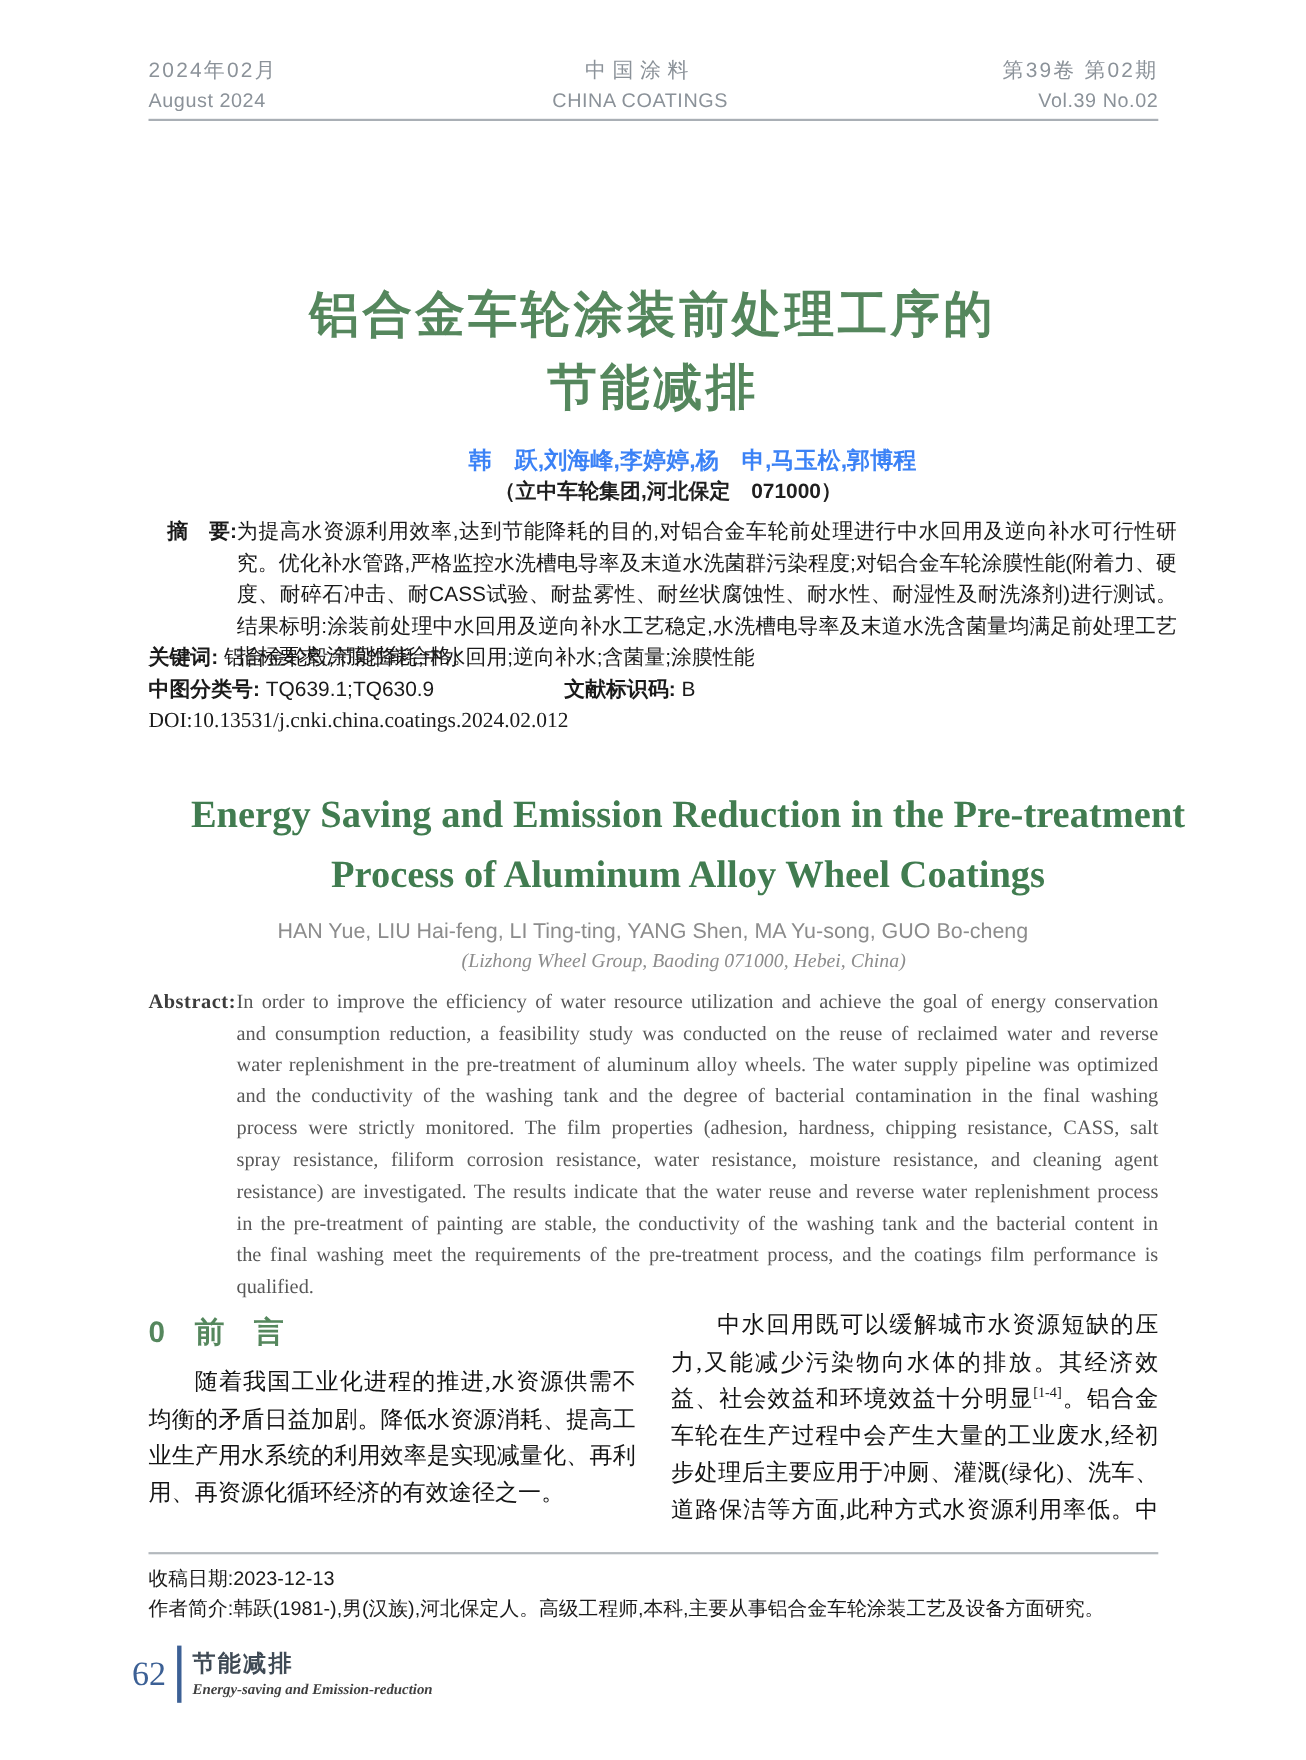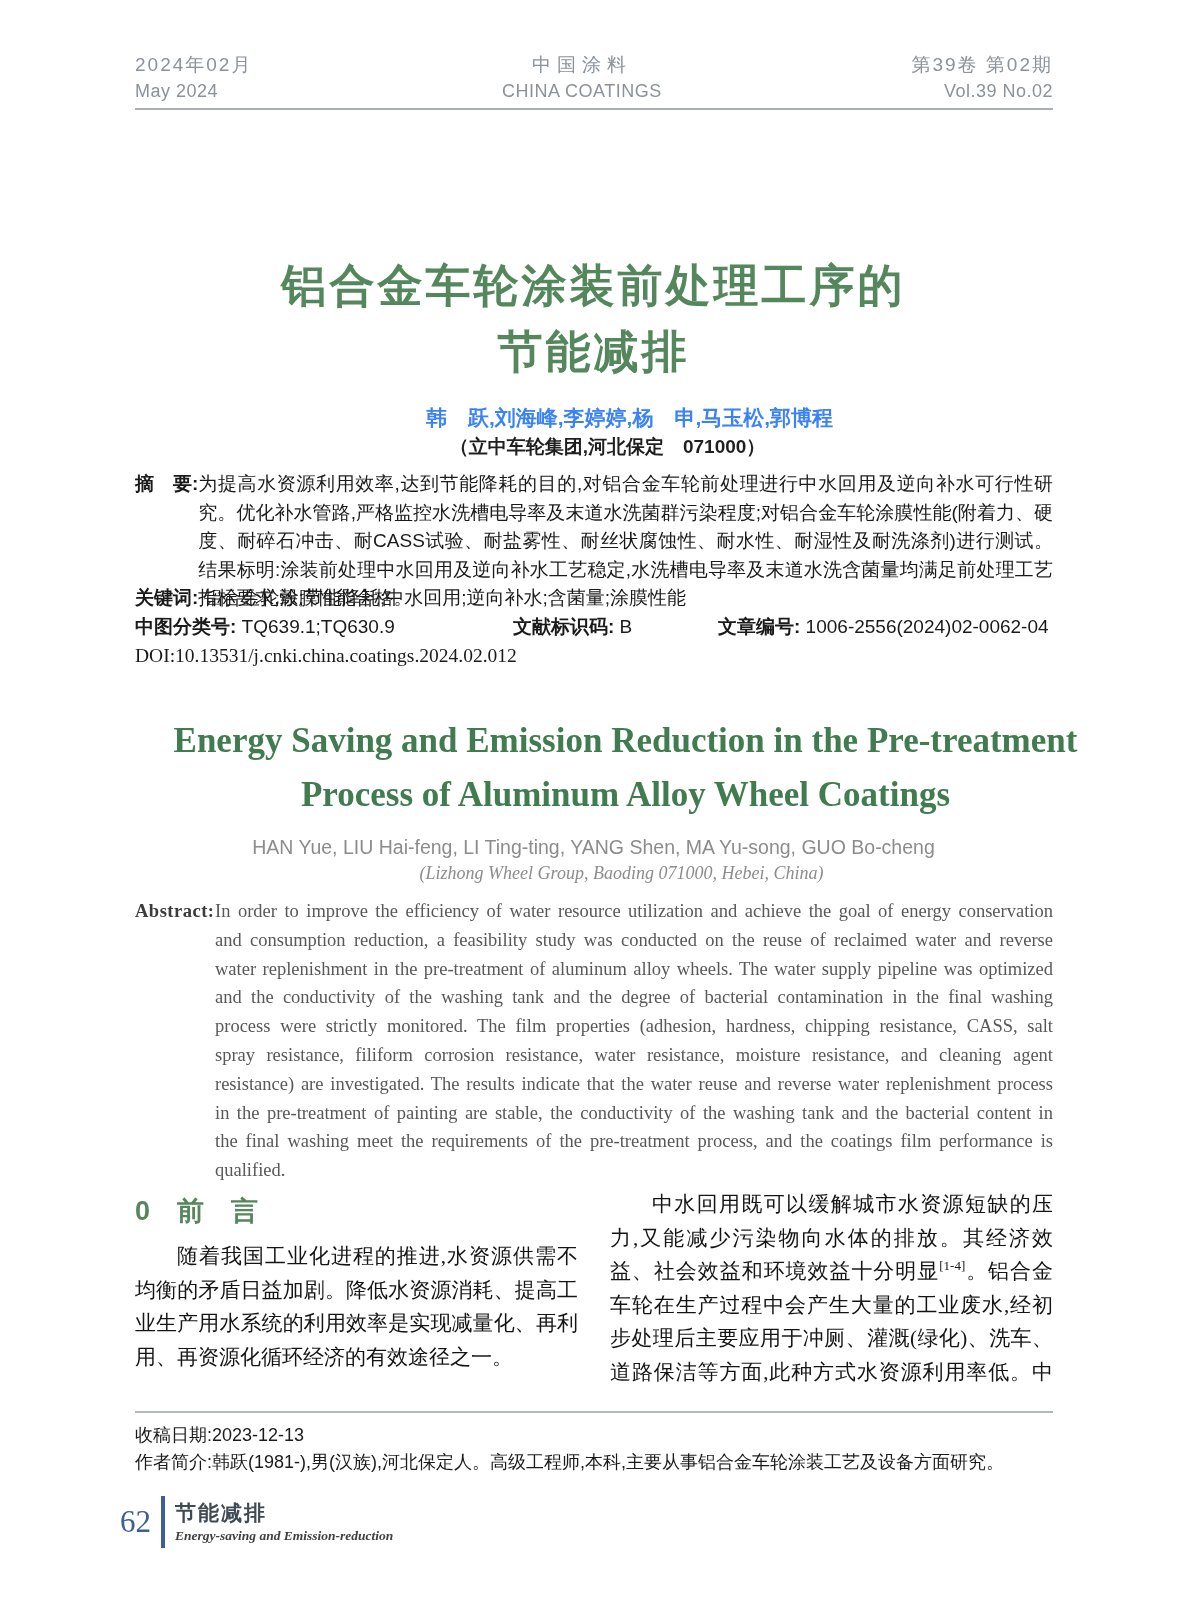--- a/index.html
+++ b/index.html
@@ -20,21 +20,21 @@
     height:2px; background:#a9afb5; }
   
   .cn-title { position:absolute; left:0; top:253px; width:100%;
     text-align:center; color:#55875d; font-weight:bold;
     font-size:45px; line-height:66px; letter-spacing:3px; }
   .authors-cn { position:absolute; left:0; top:404px; width:100%;
     text-align:center; font-size:21px; font-weight:bold; color:#3b82f6;padding-left:36px; }
   .affil-cn { position:absolute; left:14px; top:434px; width:100%;
     text-align:center; font-size:19px; font-weight:bold; color:#1f1f1f; }
   
-  .abstract-cn { position:absolute; left:135px; top:470px; width:918px;
+  .abstract-cn { position:absolute; left:152px; top:470px; width:918px;
     display:flex; font-size:19px; line-height:28.6px; }
   .abstract-cn .ab-label { font-weight:bold; flex:none; white-space:pre; }
   .abstract-cn .ab-text  { flex:1; text-align:justify; }
   .keywords-cn { position:absolute; left:135px; top:585px; width:918px;
     font-size:19px; }
   .keywords-cn .kw-label { font-weight:bold; }
   .class-line { position:absolute; left:135px; top:614px; width:918px;
     height:26px; font-size:19px; }
   .class-line .seg { position:absolute; top:0; white-space:nowrap; }
   .seg-clc { left:0; } .seg-doc { left:378px; } .seg-art { left:583px; }
@@ -93,21 +93,21 @@
     line-height:20px; }
 </style>
 </head>
 <body>
 
 <div class="page">
 
   <div class="header">
     <div class="h-col">
       <div class="h-cn">2024年02月</div>
-      <div class="h-en">May 2024</div>
+      <div class="h-en">August 2024</div>
     </div>
     <div class="h-col h-center">
       <div class="h-cn" style="letter-spacing:6px;">中国涂料</div>
       <div class="h-en">CHINA COATINGS</div>
     </div>
     <div class="h-col h-right">
       <div class="h-cn">第39卷 第02期</div>
       <div class="h-en">Vol.39 No.02</div>
     </div>
   </div>
@@ -131,24 +131,20 @@
   </div>
 
   <div class="class-line">
     <span class="seg seg-clc">
       <span class="c-label">中图分类号:</span>
       <span>TQ639.1;TQ630.9</span>
     </span>
     <span class="seg seg-doc">
       <span class="c-label">文献标识码:</span>
       <span>B</span>
-    </span>
-    <span class="seg seg-art">
-      <span class="c-label">文章编号:</span>
-      <span>1006-2556(2024)02-0062-04</span>
     </span>
   </div>
 
   <div class="doi">DOI:10.13531/j.cnki.china.coatings.2024.02.012</div>
 
   <div class="en-title">
     <div>Energy Saving and Emission Reduction in the Pre-treatment</div>
     <div>Process of Aluminum Alloy Wheel Coatings</div>
   </div>
   <div class="en-authors">HAN Yue, LIU Hai-feng, LI Ting-ting, YANG Shen, MA Yu-song, GUO Bo-cheng</div>

